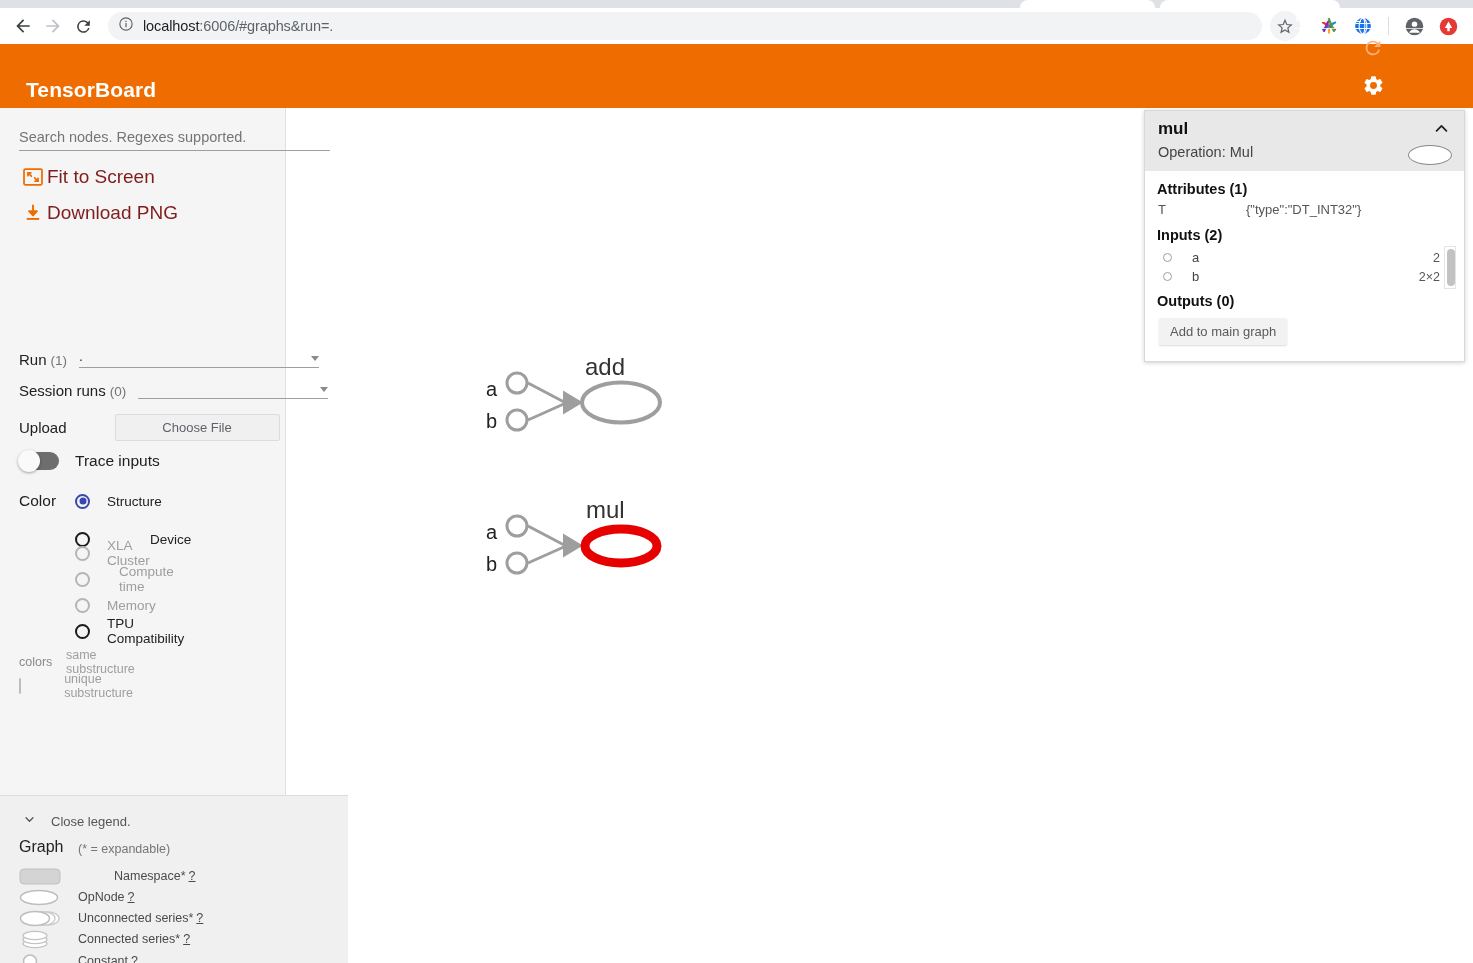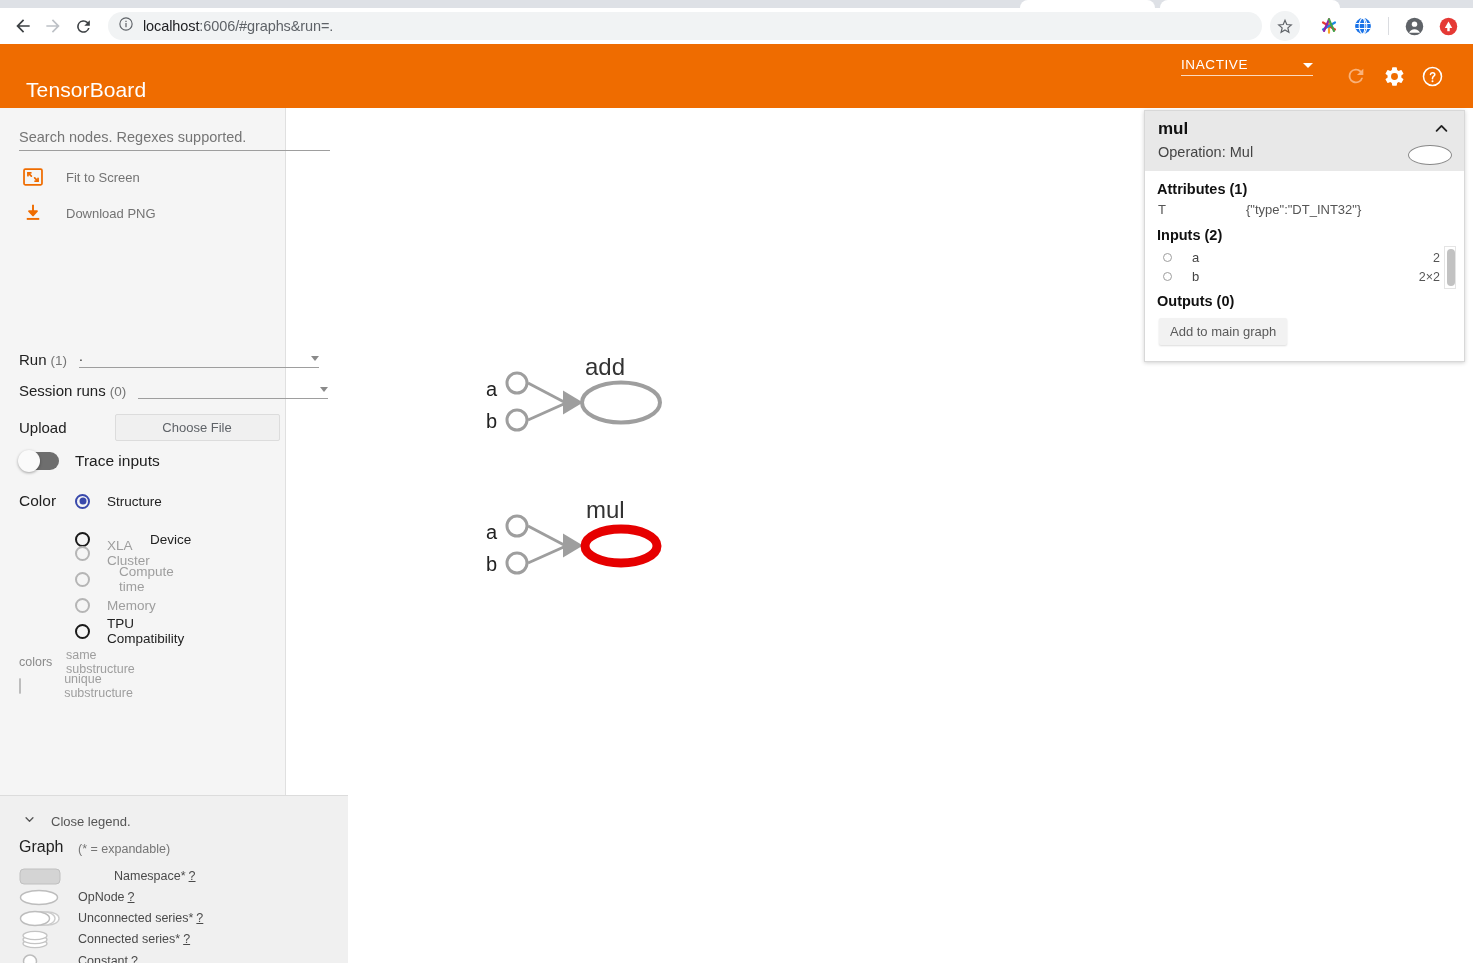--- a/index.html
+++ b/index.html
@@ -62,36 +62,36 @@
     width: 1px; height: 18px; background: #dadce0; margin: 0 8px;
   }
 
   
   #tb-header {
     position: absolute; left: 0; top: 44px; width: 1473px; height: 64px;
     background: #ef6c00;
     display: flex; align-items: center;
   }
   #tb-logo {
-    color: #fff; font-size: 21px; font-weight: 400;
+    color: #fff; font-size: 21px; font-weight: 700;
     margin-left: 26px; letter-spacing: 0.1px; margin-top: 28px;
   }
   #tb-tabs { margin-left: 76px; height: 64px; display: flex; align-items: center; }
   .tb-tab {
     height: 64px; display: flex; align-items: center; padding: 0 16px;
     color: #fff; font-size: 13.5px; letter-spacing: 0.7px;
     cursor: pointer; position: relative; font-weight: 500;
   }
   .tb-tab.active::after {
     content: ""; position: absolute; left: 0; right: 0; bottom: 0;
     height: 3px; background: #fff;
   }
   #tb-header-right {
     margin-left: auto; margin-right: 22px;
-    display: flex; align-items: flex-start;
+    display: flex; align-items: center; flex-direction: column;
   }
   #inactive-select {
     display: flex; align-items: flex-end; position: relative;
     border-bottom: 1px solid rgba(255,255,255,0.75);
     width: 132px; padding-bottom: 3px; cursor: pointer; margin-right: 24px;
   }
   #inactive-label {
     color: #fff; font-size: 13.5px; letter-spacing: 0.6px; font-weight: 500;
   }
   #inactive-caret {
@@ -116,21 +116,21 @@
     font-size: 14.5px; color: #555; font-family: "Liberation Sans", sans-serif;
   }
   #search-input::placeholder { color: #757575; }
 
   .side-action {
     position: absolute; left: 19px; display: flex; align-items: center;
     cursor: pointer;
   }
   .side-action .ico { width: 28px; display: flex; justify-content: center; }
   .side-action .lbl {
-    margin-left: 19px; font-size: 13px; color: #737373;
+    font-size: 19px; color: #7f1d1d;
   }
   #fit-screen { top: 58px; }
   #download-png { top: 94px; }
 
   .select-row {
     position: absolute; left: 19px; display: flex; align-items: flex-end;
   }
   .select-row .s-label { font-size: 15px; color: #212121; white-space: nowrap; }
   .select-row .s-count { font-size: 13.5px; color: #757575; margin-left: 4px; }
   .select-field {

